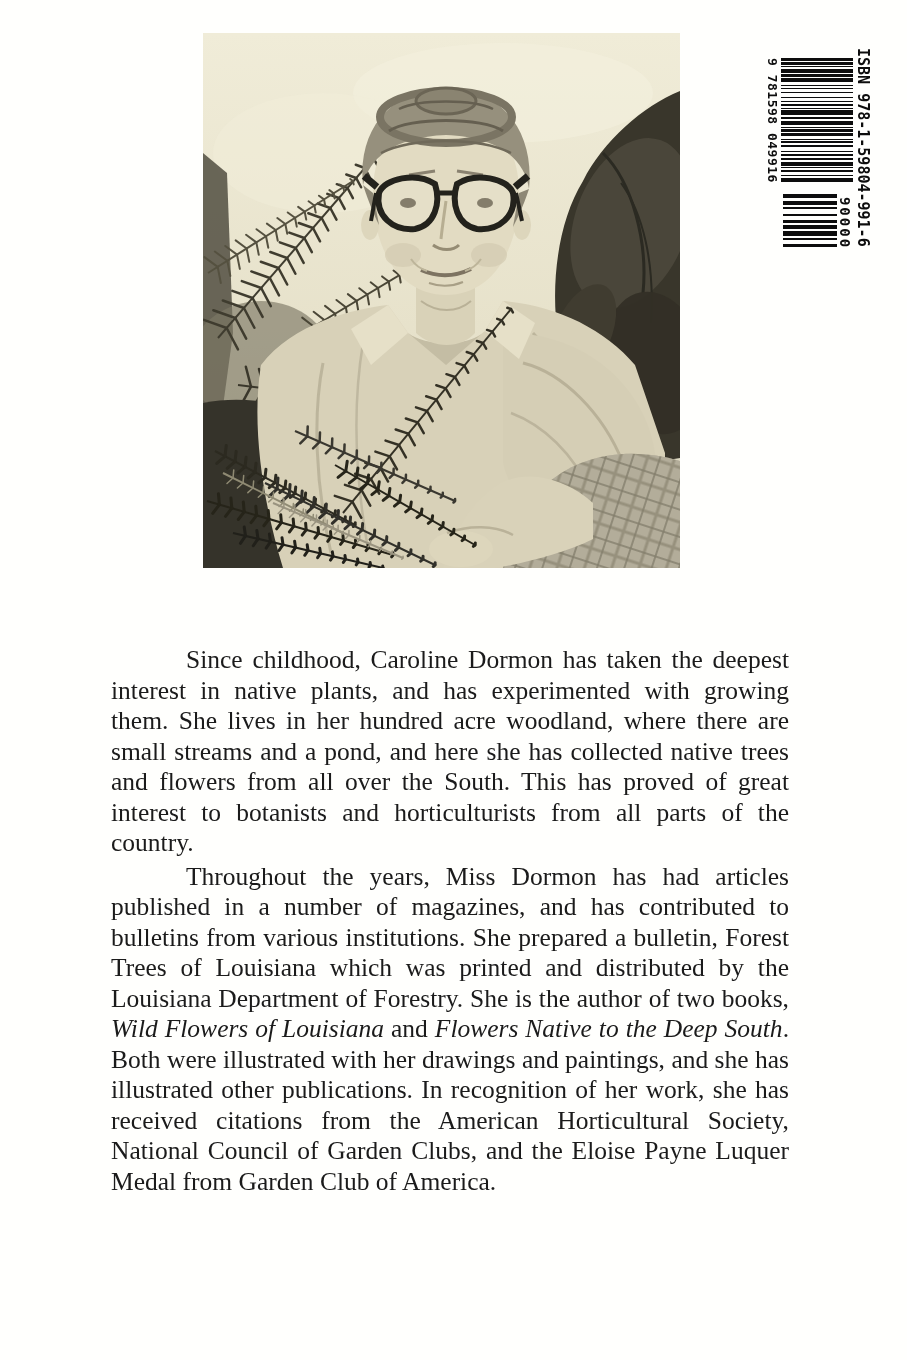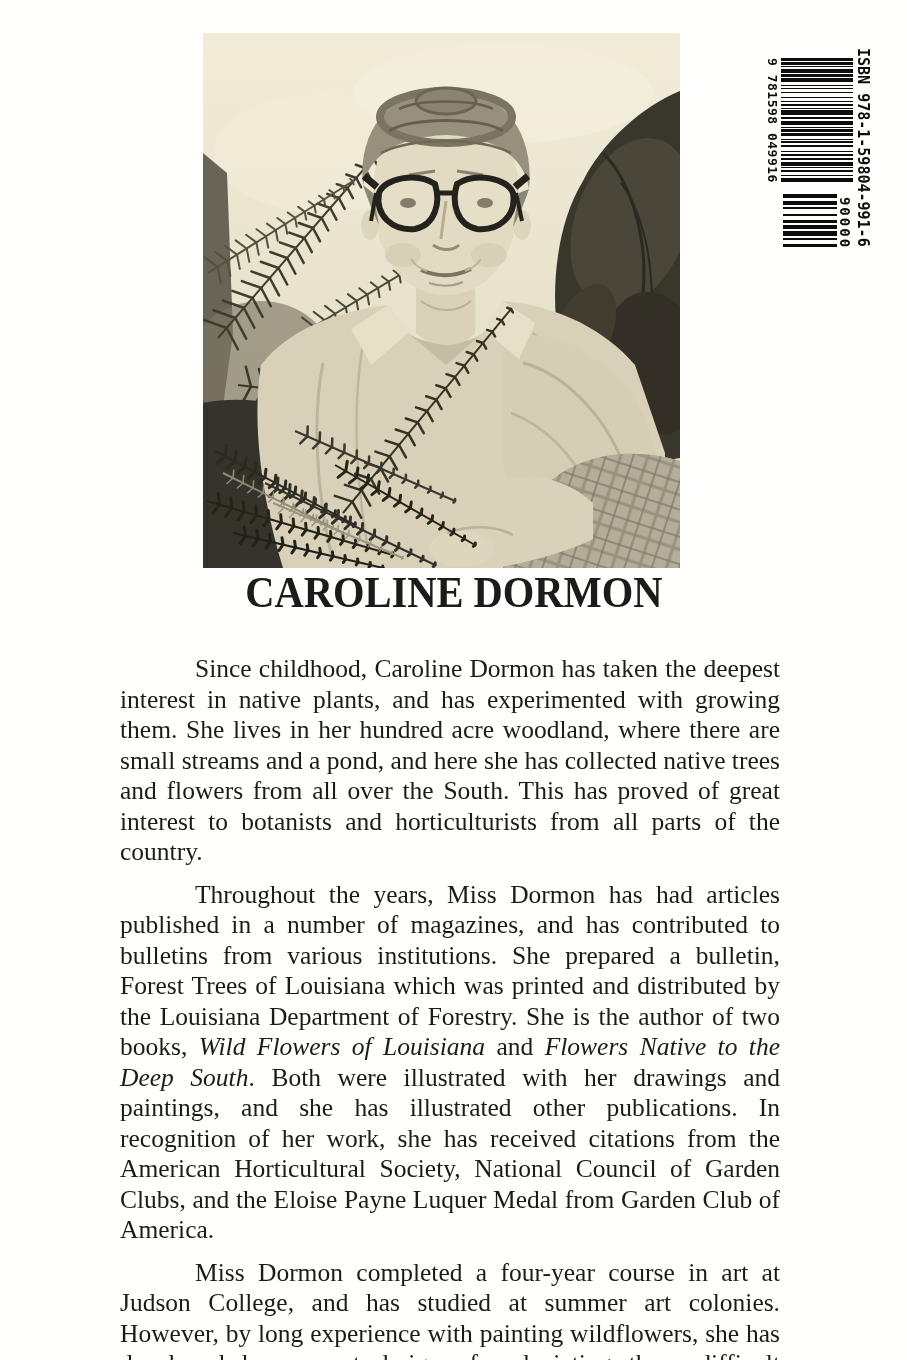--- a/index.html
+++ b/index.html
@@ -18,21 +18,21 @@
   .title-row .ttl {
     display:inline-block; font-weight:bold; font-size:45px; line-height:1.05;
     letter-spacing:0px; transform:scaleX(.9); transform-origin:center; white-space:nowrap;
   }
 
   
   .body-text {
     position:absolute; left:108px; top:642px; width:684px;
     font-size:25.5px; line-height:30.5px; text-align:justify;
   }
-  .body-text p { margin:12px; text-indent:75px; }
+  .body-text p { margin:3px; text-indent:75px; }
   .body-text .it { font-style:italic; }
 
   
   .barcode-footprint { position:absolute; left:760px; top:48px; width:112px; height:206px; }
   .barcode-inner {
     width:206px; height:112px; transform:rotate(90deg) translateY(-112px);
     transform-origin:top left; background:#fffffd; color:#0d0d0d;
     font-family:"DejaVu Sans Mono","Liberation Mono",monospace; font-weight:bold;
   }
   .isbn-line { font-size:15px; line-height:18px; height:18px; white-space:nowrap; letter-spacing:0; }
@@ -640,23 +640,19 @@
               <div style="flex: 0 0 auto; height: 100%; width: 2.2px; background: rgb(13, 13, 13);"></div>
               <div style="flex: 0 0 auto; height: 100%; width: 4.4px; background: transparent;"></div>
               <div style="flex: 0 0 auto; height: 100%; width: 2.2px; background: rgb(13, 13, 13);"></div>
             </div>
         </div>
       </div>
       <div class="bc-ean">9 781598 049916</div>
     </div>
   </div>
 
-  <div class="title-row">
-    <span class="ttl">CAROLINE DORMON</span>
-  </div>
 
   <div class="body-text" id="body-text">
       <p><span>Since childhood, Caroline Dormon has taken the deepest interest in native plants, and has experimented with growing them.  She lives in her hundred acre woodland, where there are small streams and a pond, and here she has collected native trees and flowers from all over the South.  This has proved of great interest to botanists and horticulturists from all parts of the country.</span></p>
       <p><span>Throughout the years, Miss Dormon has had articles published in a number of magazines, and has contributed to bulletins from various institutions.  She prepared a bulletin, Forest Trees of Louisiana which was printed and distributed by the Louisiana Department of Forestry.  She is the author of two books, </span><span class="it">Wild Flowers of Louisiana</span><span> and </span><span class="it">Flowers Native to the Deep South</span><span>.  Both were illustrated with her drawings and paintings, and she has illustrated other publications.  In recognition of her work, she has received citations from the American Horticultural Society, National Council of Garden Clubs, and the Eloise Payne Luquer Medal from Garden Club of America.</span></p>
-      <p><span>Miss Dormon completed a four-year course in art at Judson College, and has studied at summer art colonies.  However, by long experience with painting wildflowers, she has developed her own technique for depicting these difficult subjects.</span></p>
     </div>
 
 </div>
 
 </body></html>

